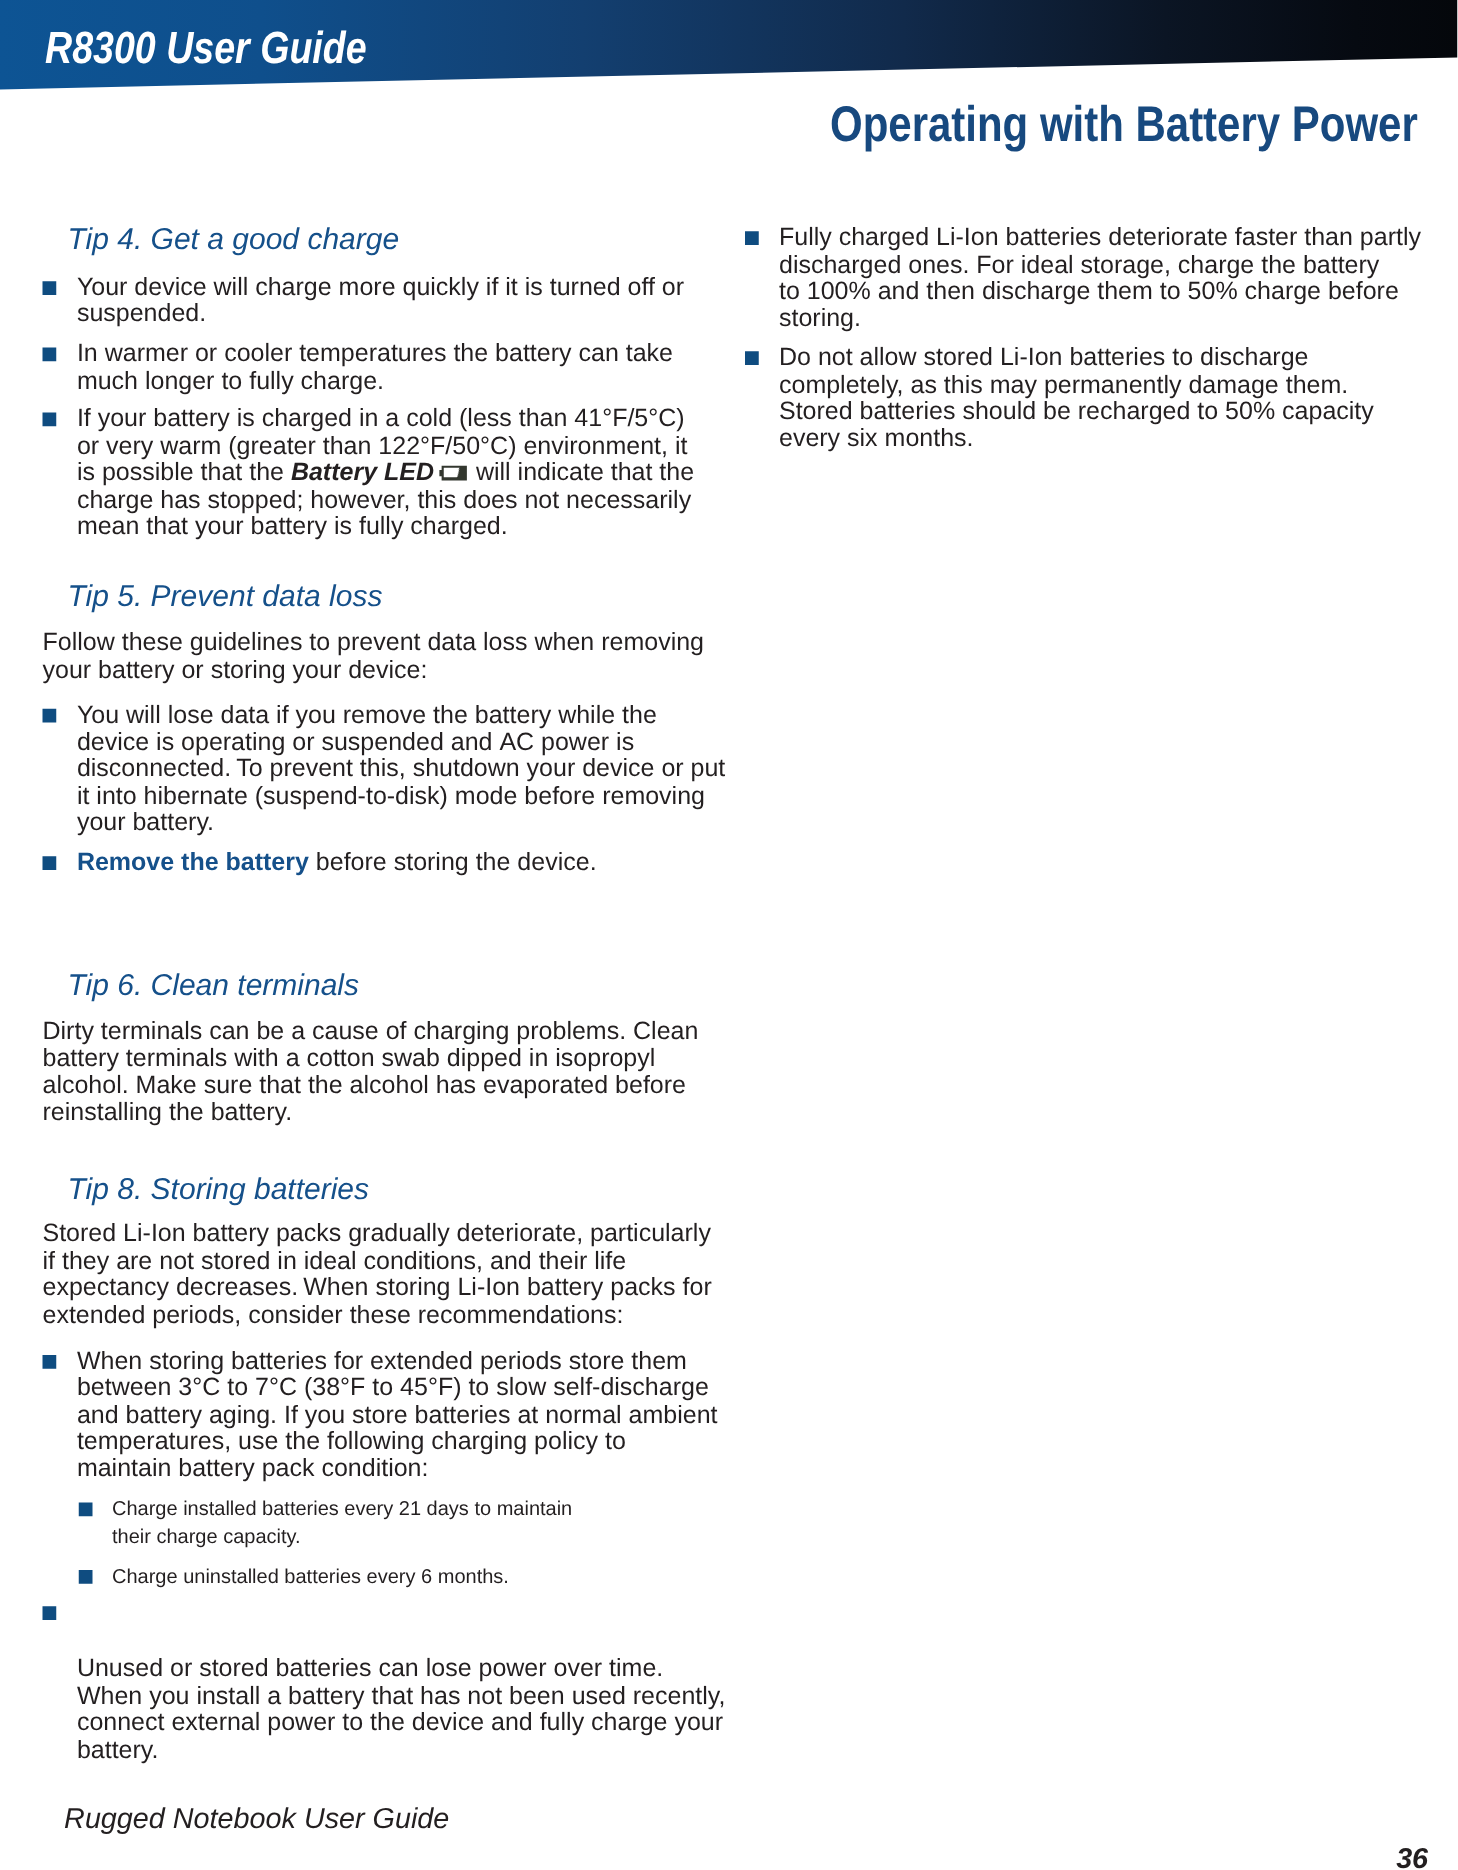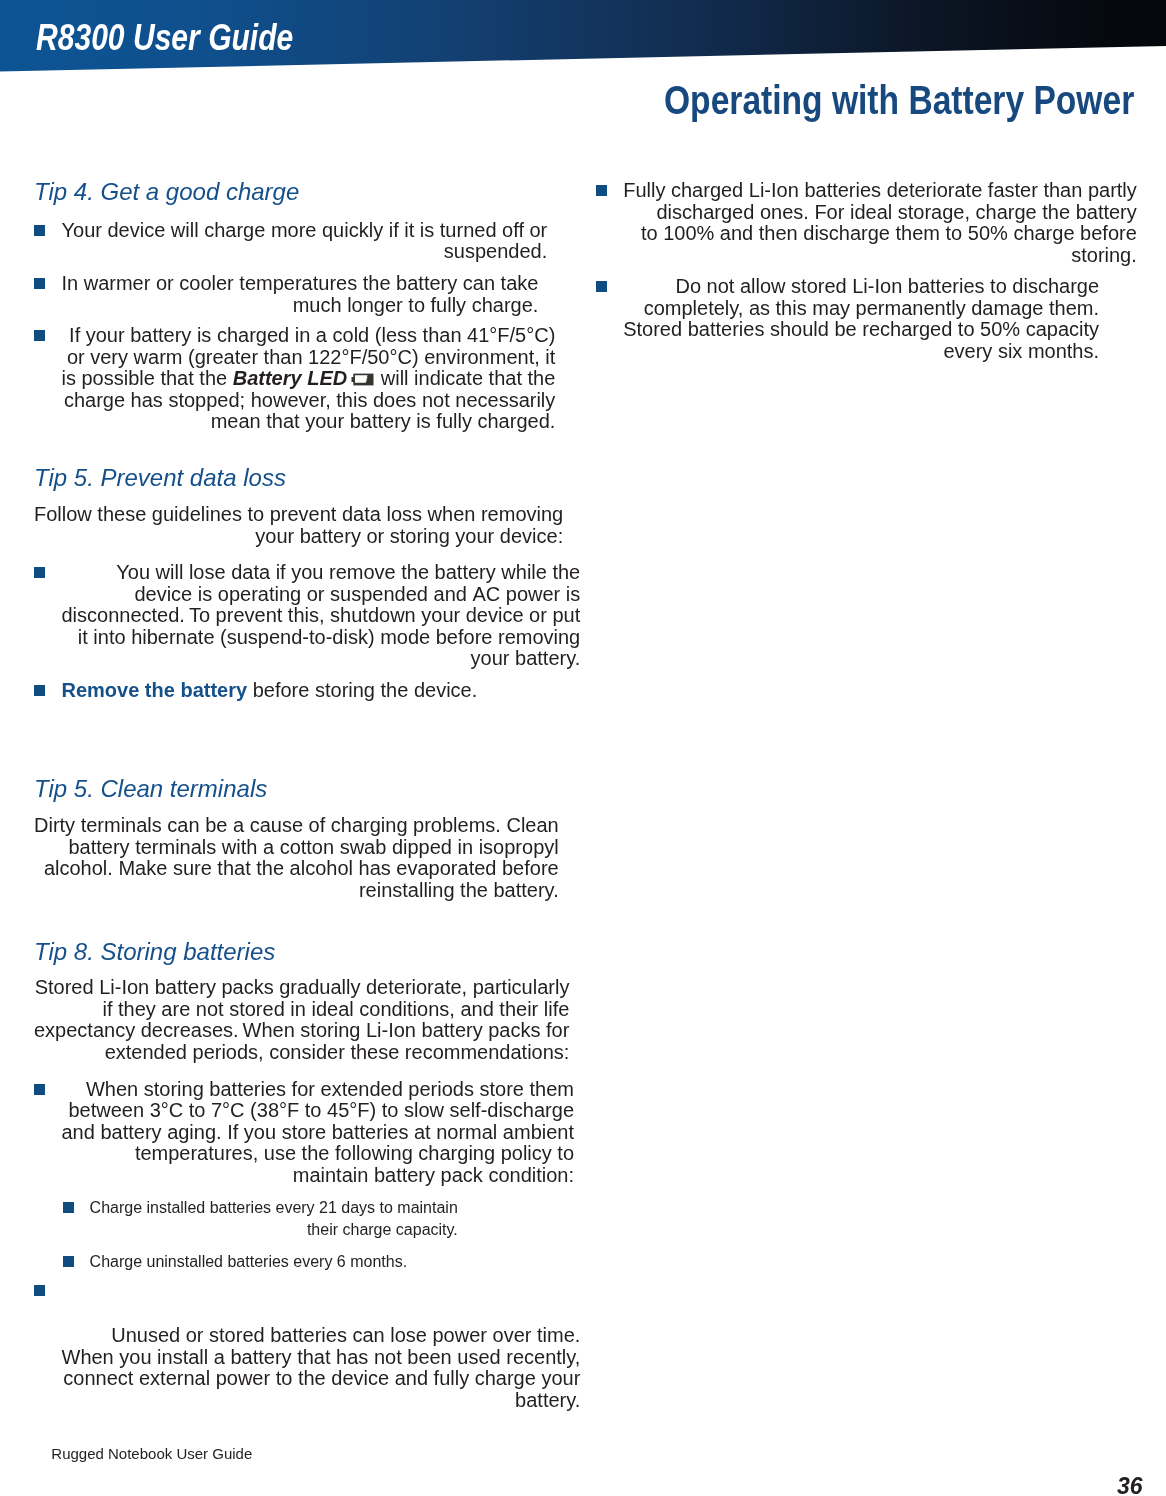--- a/index.html
+++ b/index.html
@@ -12,42 +12,42 @@
   #banner{position:absolute;left:0;top:0;width:1166px;height:76px;}
   #banner svg{display:block}
   #guide-title{position:absolute;left:36.2px;top:18px;color:#ffffff;
        font-weight:bold;font-style:italic;font-size:36px;line-height:40px;
        white-space:nowrap;transform:scaleX(0.835);transform-origin:0 0;}
   #page-title{position:absolute;left:664px;top:80px;
        color:#17497f;font-weight:bold;font-size:40px;line-height:40px;
        white-space:nowrap;transform:scaleX(0.8395);transform-origin:0 0;}
 
   
-  .blk{position:absolute;font-size:20px;line-height:21.6px;color:#231f20;text-align:right;}
+  .blk{position:absolute;font-size:20px;line-height:21.6px;color:#231f20;}
   .head{position:absolute;font-size:24px;line-height:28px;color:#15508a;
-        font-style:italic;white-space:nowrap;}
+        font-style:italic;white-space:nowrap;margin-left:20px;}
   .bullet{position:absolute;width:11px;height:11px;background:#0f4c80;}
 
   .L{left:34px}          
   .LT{left:61.5px}       
   .LS{left:62.7px}       
   .LST{left:89.6px}      
   .R{left:595.7px}       
   .RT{left:623.2px}      
 
   .sub{font-size:16px;line-height:21.7px;}
 
   b.sb{font-weight:bold;font-style:italic;margin-top:28px;}
   b.lk{font-weight:bold;color:#15508a;margin-top:48px;}
 
   .batt{display:inline-block;width:23px;height:13px;vertical-align:-1px;
         margin:0 1px 0 4px;}
 
-  #footer-name{position:absolute;left:51.3px;top:1444px;font-size:15px;
-       line-height:20px;color:#231f20;white-space:nowrap;}
+  #footer-name{position:absolute;left:51.3px;top:1444px;font-size:23px;
+       line-height:20px;color:#231f20;white-space:nowrap;font-style:italic;}
   #footer-page{position:absolute;left:0;top:1472.5px;width:1142.5px;text-align:right;
        font-size:23px;line-height:27px;font-weight:bold;font-style:italic;color:#231f20;}
 </style>
 </head>
 <body>
 
 <div id="banner">
   <svg width="1166" height="76" viewBox="0 0 1166 76">
     <defs>
       <linearGradient id="bg" x1="0" y1="0" x2="1" y2="0">
@@ -87,21 +87,21 @@
 <div class="blk L" style="top:504.1px">Follow&nbsp;these&nbsp;guidelines&nbsp;to&nbsp;prevent&nbsp;data&nbsp;loss&nbsp;when&nbsp;removing<br>your&nbsp;battery&nbsp;or&nbsp;storing&nbsp;your&nbsp;device:</div>
 
 <div class="bullet L" style="top:567px"></div>
 <div class="blk LT" style="top:562px">You&nbsp;will&nbsp;lose&nbsp;data&nbsp;if&nbsp;you&nbsp;remove&nbsp;the&nbsp;battery&nbsp;while&nbsp;the<br>device&nbsp;is&nbsp;operating&nbsp;or&nbsp;suspended&nbsp;and&nbsp;AC&nbsp;power&nbsp;is<br>disconnected. To&nbsp;prevent&nbsp;this,&nbsp;shutdown&nbsp;your&nbsp;device&nbsp;or&nbsp;put<br>it&nbsp;into&nbsp;hibernate&nbsp;(suspend-to-disk)&nbsp;mode&nbsp;before&nbsp;removing<br>your&nbsp;battery.</div>
 
 <div class="bullet L" style="top:684.8px"></div>
 <div class="blk LT" style="top:679.8px">
   <b class="lk">Remove the battery</b><span>&nbsp;before&nbsp;storing&nbsp;the&nbsp;device.</span>
 </div>
 
-<div class="head L" style="top:775.1px">Tip 5. Clean terminals</div>
+<div class="head L" style="top:775.1px">Tip 6. Clean terminals</div>
 <div class="blk L" style="top:815.1px">Dirty&nbsp;terminals&nbsp;can&nbsp;be&nbsp;a&nbsp;cause&nbsp;of&nbsp;charging&nbsp;problems.&nbsp;Clean<br>battery&nbsp;terminals&nbsp;with&nbsp;a&nbsp;cotton&nbsp;swab&nbsp;dipped&nbsp;in&nbsp;isopropyl<br>alcohol.&nbsp;Make&nbsp;sure&nbsp;that&nbsp;the&nbsp;alcohol&nbsp;has&nbsp;evaporated&nbsp;before<br>reinstalling&nbsp;the&nbsp;battery.</div>
 
 <div class="head L" style="top:938.2px">Tip 8. Storing batteries</div>
 <div class="blk L" style="top:977.2px">Stored&nbsp;Li-Ion&nbsp;battery&nbsp;packs&nbsp;gradually&nbsp;deteriorate,&nbsp;particularly<br>if&nbsp;they&nbsp;are&nbsp;not&nbsp;stored&nbsp;in&nbsp;ideal&nbsp;conditions,&nbsp;and&nbsp;their&nbsp;life<br>expectancy&nbsp;decreases. When&nbsp;storing&nbsp;Li-Ion&nbsp;battery&nbsp;packs&nbsp;for<br>extended&nbsp;periods,&nbsp;consider&nbsp;these&nbsp;recommendations:</div>
 
 <div class="bullet L" style="top:1083.6px"></div>
 <div class="blk LT" style="top:1078.6px">When&nbsp;storing&nbsp;batteries&nbsp;for&nbsp;extended&nbsp;periods&nbsp;store&nbsp;them<br>between&nbsp;3°C&nbsp;to&nbsp;7°C&nbsp;(38°F&nbsp;to&nbsp;45°F)&nbsp;to&nbsp;slow&nbsp;self-discharge<br>and&nbsp;battery&nbsp;aging.&nbsp;If&nbsp;you&nbsp;store&nbsp;batteries&nbsp;at&nbsp;normal&nbsp;ambient<br>temperatures,&nbsp;use&nbsp;the&nbsp;following&nbsp;charging&nbsp;policy&nbsp;to<br>maintain&nbsp;battery&nbsp;pack&nbsp;condition:</div>
 
 <div class="bullet LS" style="top:1201.8px"></div>
 <div class="blk sub LST" style="top:1196.8px">Charge&nbsp;installed&nbsp;batteries&nbsp;every&nbsp;21&nbsp;days&nbsp;to&nbsp;maintain<br>their&nbsp;charge&nbsp;capacity.</div>

